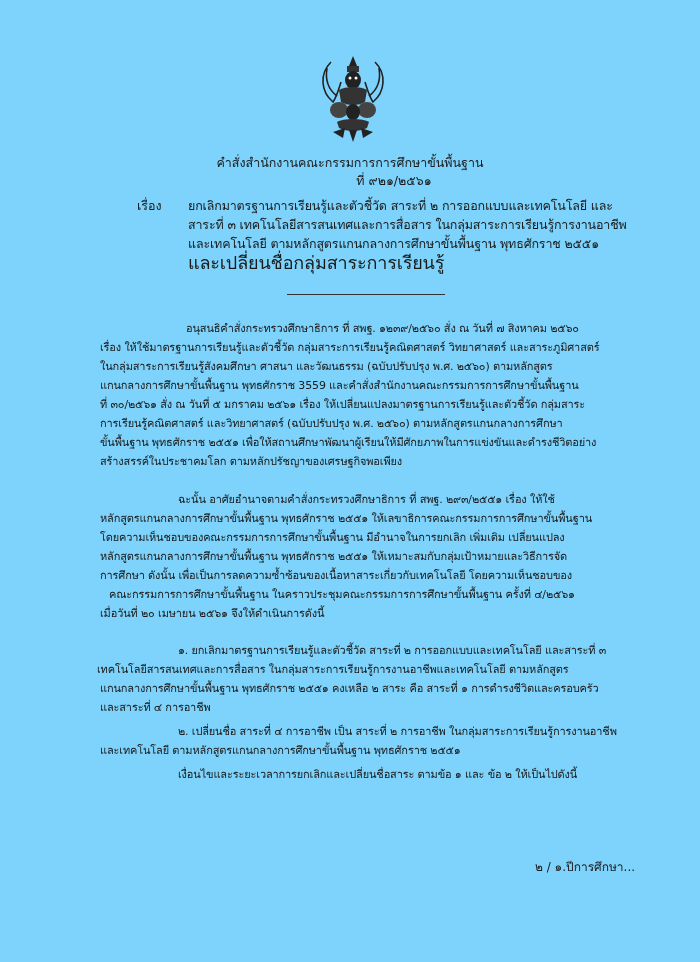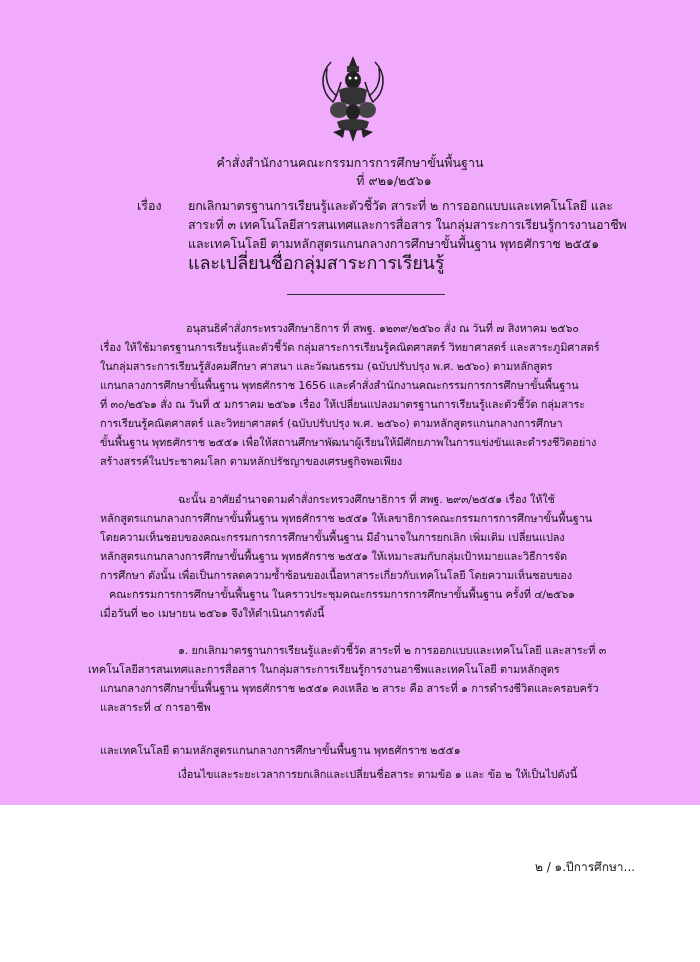--- a/index.html
+++ b/index.html
@@ -1,21 +1,21 @@
 <!DOCTYPE html>
 <html><head>
   <meta charset="utf-8">
   <style>
     html, body { margin: 0; padding: 0; background: #ffffff; }
     body {
       width: 700px; height: 962px; position: relative; overflow: hidden;
       font-family: "DejaVu Sans", "Liberation Sans", sans-serif;
       color: #1a1a1a;
     }
-    .page { position: absolute; left: 0; top: 0; width: 700px; height: 805px; background: #f0abfc; text-decoration: underline; }
+    .page { position: absolute; left: 0; top: 0; width: 700px; height: 962px; background: #7dd3fc; text-decoration: underline; }
     .garuda {
       position: absolute; left: 315px; top: 52px; width: 76px; height: 90px;
     }
     .heading {
       position: absolute; left: 0; width: 700px; text-align: center;
       font-size: 12.5px; line-height: 18px; white-space: nowrap;
     }
     .line {
       position: absolute; font-size: 11px; line-height: 18px; white-space: nowrap;
       letter-spacing: -0.15px;
@@ -60,37 +60,38 @@
   <div class="line" style="left:188px; top:197px; font-size:12.5px;">ยกเลิกมาตรฐานการเรียนรู้และตัวชี้วัด สาระที่ ๒ การออกแบบและเทคโนโลยี และ</div>
   <div class="line" style="left:188px; top:216px; font-size:12.5px;">สาระที่ ๓ เทคโนโลยีสารสนเทศและการสื่อสาร ในกลุ่มสาระการเรียนรู้การงานอาชีพ</div>
   <div class="line" style="left:188px; top:235px; font-size:12.5px;">และเทคโนโลยี ตามหลักสูตรแกนกลางการศึกษาขั้นพื้นฐาน พุทธศักราช ๒๕๕๑</div>
   <div class="line" style="left:188px; top:254px; font-size:18px;">และเปลี่ยนชื่อกลุ่มสาระการเรียนรู้</div>
 
   <div class="divider"></div>
 
   <div class="line" style="left:186px; top:320px;">อนุสนธิคำสั่งกระทรวงศึกษาธิการ ที่ สพฐ. ๑๒๓๙/๒๕๖๐ สั่ง ณ วันที่ ๗ สิงหาคม ๒๕๖๐</div>
   <div class="line" style="left:100px; top:339px;">เรื่อง ให้ใช้มาตรฐานการเรียนรู้และตัวชี้วัด กลุ่มสาระการเรียนรู้คณิตศาสตร์ วิทยาศาสตร์ และสาระภูมิศาสตร์</div>
   <div class="line" style="left:100px; top:358px;text-align:right;">ในกลุ่มสาระการเรียนรู้สังคมศึกษา ศาสนา และวัฒนธรรม (ฉบับปรับปรุง พ.ศ. ๒๕๖๐) ตามหลักสูตร</div>
-  <div class="line" style="left:100px; top:377px;">แกนกลางการศึกษาขั้นพื้นฐาน พุทธศักราช 1656 และคำสั่งสำนักงานคณะกรรมการการศึกษาขั้นพื้นฐาน</div>
+  <div class="line" style="left:100px; top:377px;">แกนกลางการศึกษาขั้นพื้นฐาน พุทธศักราช 3559 และคำสั่งสำนักงานคณะกรรมการการศึกษาขั้นพื้นฐาน</div>
   <div class="line" style="left:100px; top:396px;">ที่ ๓๐/๒๕๖๑ สั่ง ณ วันที่ ๕ มกราคม ๒๕๖๑ เรื่อง ให้เปลี่ยนแปลงมาตรฐานการเรียนรู้และตัวชี้วัด กลุ่มสาระ</div>
   <div class="line" style="left:100px; top:415px;">การเรียนรู้คณิตศาสตร์ และวิทยาศาสตร์ (ฉบับปรับปรุง พ.ศ. ๒๕๖๐) ตามหลักสูตรแกนกลางการศึกษา</div>
   <div class="line" style="left:100px; top:434px;">ขั้นพื้นฐาน พุทธศักราช ๒๕๕๑ เพื่อให้สถานศึกษาพัฒนาผู้เรียนให้มีศักยภาพในการแข่งขันและดำรงชีวิตอย่าง</div>
   <div class="line" style="left:100px; top:453px;">สร้างสรรค์ในประชาคมโลก ตามหลักปรัชญาของเศรษฐกิจพอเพียง</div>
 
   <div class="line" style="left:178px; top:491px;">ฉะนั้น อาศัยอำนาจตามคำสั่งกระทรวงศึกษาธิการ ที่ สพฐ. ๒๙๓/๒๕๕๑ เรื่อง ให้ใช้</div>
   <div class="line" style="left:100px; top:510px;">หลักสูตรแกนกลางการศึกษาขั้นพื้นฐาน พุทธศักราช ๒๕๕๑ ให้เลขาธิการคณะกรรมการการศึกษาขั้นพื้นฐาน</div>
   <div class="line" style="left:100px; top:529px;">โดยความเห็นชอบของคณะกรรมการการศึกษาขั้นพื้นฐาน มีอำนาจในการยกเลิก เพิ่มเติม เปลี่ยนแปลง</div>
   <div class="line" style="left:100px; top:548px;">หลักสูตรแกนกลางการศึกษาขั้นพื้นฐาน พุทธศักราช ๒๕๕๑ ให้เหมาะสมกับกลุ่มเป้าหมายและวิธีการจัด</div>
   <div class="line" style="left:100px; top:567px;">การศึกษา ดังนั้น เพื่อเป็นการลดความซ้ำซ้อนของเนื้อหาสาระเกี่ยวกับเทคโนโลยี โดยความเห็นชอบของ</div>
   <div class="line" style="left:109px; top:586px;">คณะกรรมการการศึกษาขั้นพื้นฐาน ในคราวประชุมคณะกรรมการการศึกษาขั้นพื้นฐาน ครั้งที่ ๔/๒๕๖๑</div>
   <div class="line" style="left:100px; top:605px;">เมื่อวันที่ ๒๐ เมษายน ๒๕๖๑ จึงให้ดำเนินการดังนี้</div>
 
   <div class="line" style="left:178px; top:642px;">๑. ยกเลิกมาตรฐานการเรียนรู้และตัวชี้วัด สาระที่ ๒ การออกแบบและเทคโนโลยี และสาระที่ ๓</div>
-  <div class="line" style="left:88px; top:661px;text-align:center;">เทคโนโลยีสารสนเทศและการสื่อสาร ในกลุ่มสาระการเรียนรู้การงานอาชีพและเทคโนโลยี ตามหลักสูตร</div>
+  <div class="line" style="left:97px; top:661px;text-align:center;">เทคโนโลยีสารสนเทศและการสื่อสาร ในกลุ่มสาระการเรียนรู้การงานอาชีพและเทคโนโลยี ตามหลักสูตร</div>
   <div class="line" style="left:100px; top:680px;">แกนกลางการศึกษาขั้นพื้นฐาน พุทธศักราช ๒๕๕๑ คงเหลือ ๒ สาระ คือ สาระที่ ๑ การดำรงชีวิตและครอบครัว</div>
   <div class="line" style="left:100px; top:699px;">และสาระที่ ๔ การอาชีพ</div>
 
+  <div class="line" style="left:178px; top:723px;">๒. เปลี่ยนชื่อ สาระที่ ๔ การอาชีพ เป็น สาระที่ ๒ การอาชีพ ในกลุ่มสาระการเรียนรู้การงานอาชีพ</div>
   <div class="line" style="left:100px; top:742px;">และเทคโนโลยี ตามหลักสูตรแกนกลางการศึกษาขั้นพื้นฐาน พุทธศักราช ๒๕๕๑</div>
 
   <div class="line" style="left:178px; top:766px;">เงื่อนไขและระยะเวลาการยกเลิกและเปลี่ยนชื่อสาระ ตามข้อ ๑ และ ข้อ ๒ ให้เป็นไปดังนี้</div>
 
   <div class="footer-ref">๒ / ๑.ปีการศึกษา...</div>
 </div>
 
 </body></html>

